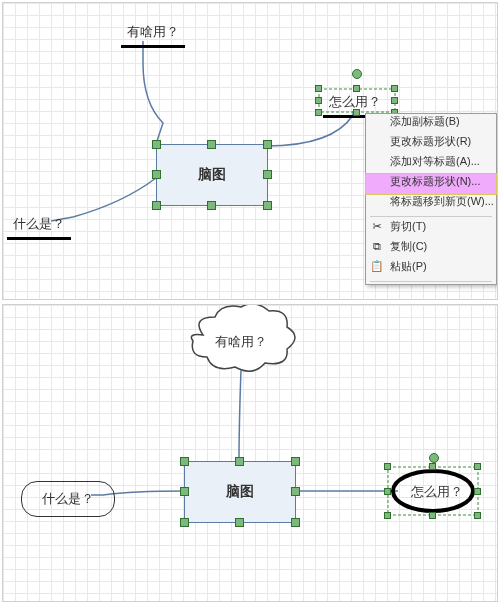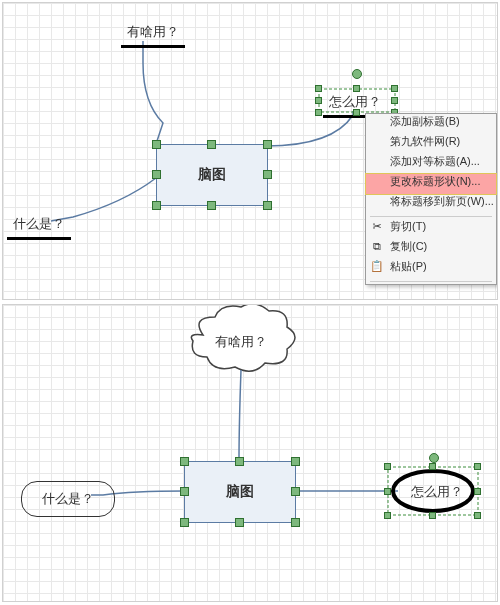--- a/index.html
+++ b/index.html
@@ -10,21 +10,21 @@
       linear-gradient(90deg,#e8e8e8 1px,transparent 1px),
       linear-gradient(#d5d5d5 1px,transparent 1px),
       linear-gradient(90deg,#d5d5d5 1px,transparent 1px);
     background-size:12px 12px,12px 12px,60px 60px,60px 60px;
   }
   .center-box{position:absolute;width:110px;height:60px;background:#eaf0f7;border:1px solid #5b7ba3;display:flex;align-items:center;justify-content:center;font-size:14px;font-weight:bold}
   .topic{position:absolute;font-size:13px}
   .underline{border-bottom:3px solid #000;padding:2px 6px 4px 6px}
   .ctx-menu{position:absolute;background:#f5f5f5;border:1px solid #9c9c9c;box-shadow:2px 2px 4px rgba(0,0,0,.25);width:130px;z-index:10}
   .ctx-item{display:flex;height:20px;padding:0 6px 0 24px;position:relative;font-size:11px;white-space:nowrap}
-  .ctx-item.hl{background:#fca5a5;border:1px solid #e0c558;margin:-1px}
+  .ctx-item.hl{background:#f0abfc;border:1px solid #e0c558;margin:-1px}
   .ctx-sep{height:0;border-top:1px solid #ccc;margin:2px 4px}
   .ctx-icon{position:absolute;left:4px;width:14px;height:14px;display:flex;align-items:center;justify-content:center}
   .sel-handle{position:absolute;width:7px;height:7px;background:#7db87d;border:1px solid #2f7030}
   .rot-handle{position:absolute;width:8px;height:8px;border:1px solid #2f7030;border-radius:50%;background:#7db87d}
   .roundrect{position:absolute;border:1.5px solid #333;border-radius:16px;padding:8px 20px;font-size:13px;background:transparent}
   .watermark{position:absolute;right:8px;text-align:right;font-family:Arial,sans-serif;font-weight:bold;z-index:20}
   .wm-cn{font-size:22px;color:#ff6a00;text-shadow:1px 1px 0 #b33a00;letter-spacing:1px;font-style:italic}
   .wm-url{font-size:12px;color:#2a7bd4;letter-spacing:.5px}
   svg{position:absolute;overflow:visible}
 </style>
@@ -67,21 +67,21 @@
   <div class="sel-handle" style="left:312px;top:94px;width:5px;height:5px"></div>
   <div class="sel-handle" style="left:388px;top:94px;width:5px;height:5px"></div>
 
   <div class="topic underline" style="left:4px;top:210px"><span>什么是？</span></div>
 
   <div class="ctx-menu" style="left:362px;top:110px" id="ctx1">
       <div class="ctx-item">
         <span>添加副标题(B)</span>
       </div>
       <div class="ctx-item">
-        <span>第九软件网(R)</span>
+        <span>更改标题形状(R)</span>
       </div>
       <div class="ctx-item">
         <span>添加对等标题(A)...</span>
       </div>
       <div class="ctx-item hl">
         <span>更改标题形状(N)...</span>
       </div>
       <div class="ctx-item">
         <span>将标题移到新页(W)...</span>
       </div>

